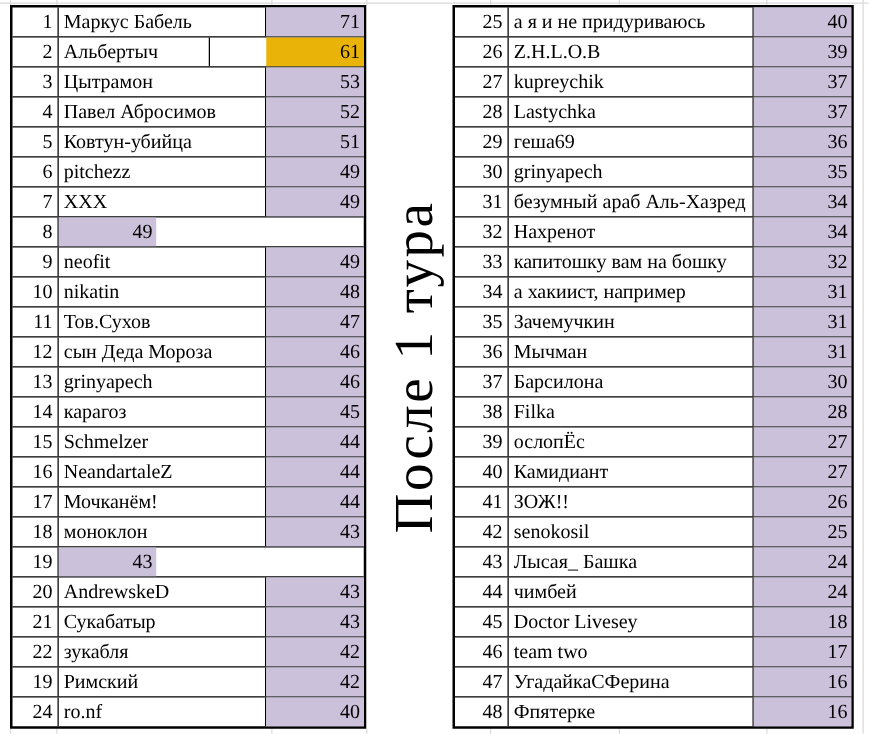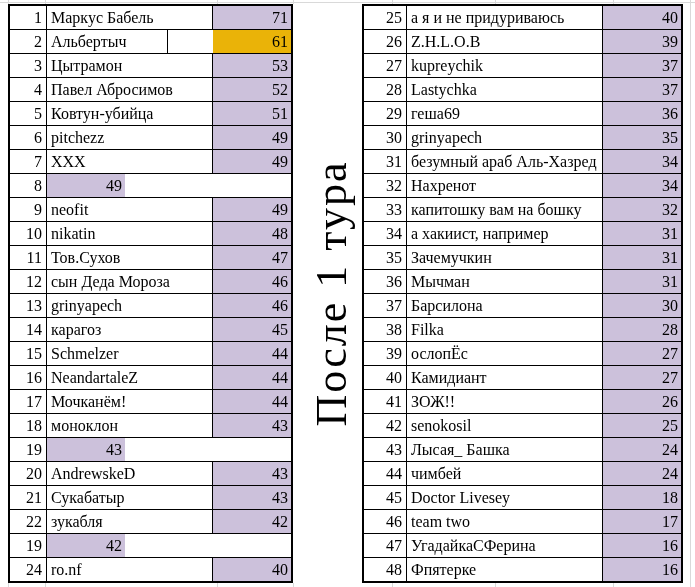--- a/index.html
+++ b/index.html
@@ -175,20 +175,21 @@
         <div class="cell name">Сукабатыр</div>
         <div class="cell score" style="background: rgb(204, 193, 219);">43</div>
       </div>
       <div class="row">
         <div class="cell rank">22</div>
         <div class="cell name">зукабля</div>
         <div class="cell score" style="background: rgb(204, 193, 219);">42</div>
       </div>
       <div class="row">
         <div class="cell rank">19</div>
+        <div class="cell name">Римский</div>
         <div class="cell score" style="background: rgb(204, 193, 219);">42</div>
       </div>
       <div class="row">
         <div class="cell rank">24</div>
         <div class="cell name">ro.nf</div>
         <div class="cell score" style="background: rgb(204, 193, 219);">40</div>
       </div>
     </div>
 
   <div class="mid-cell">

